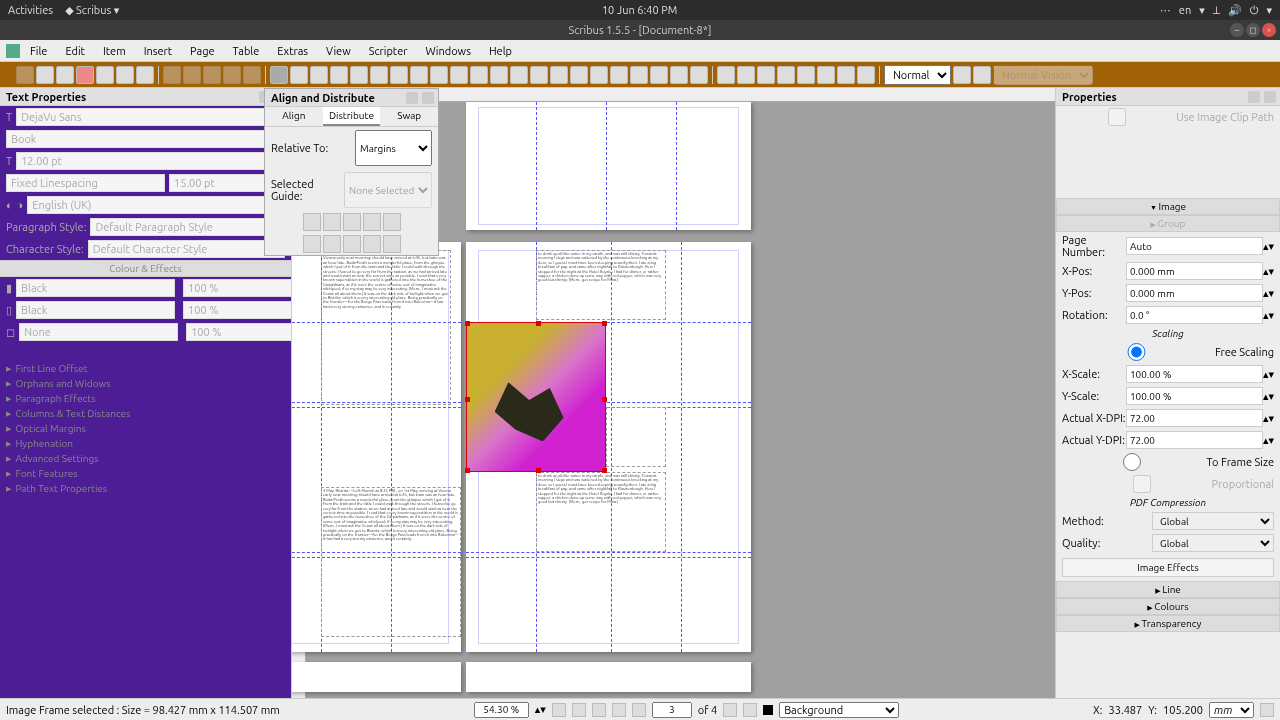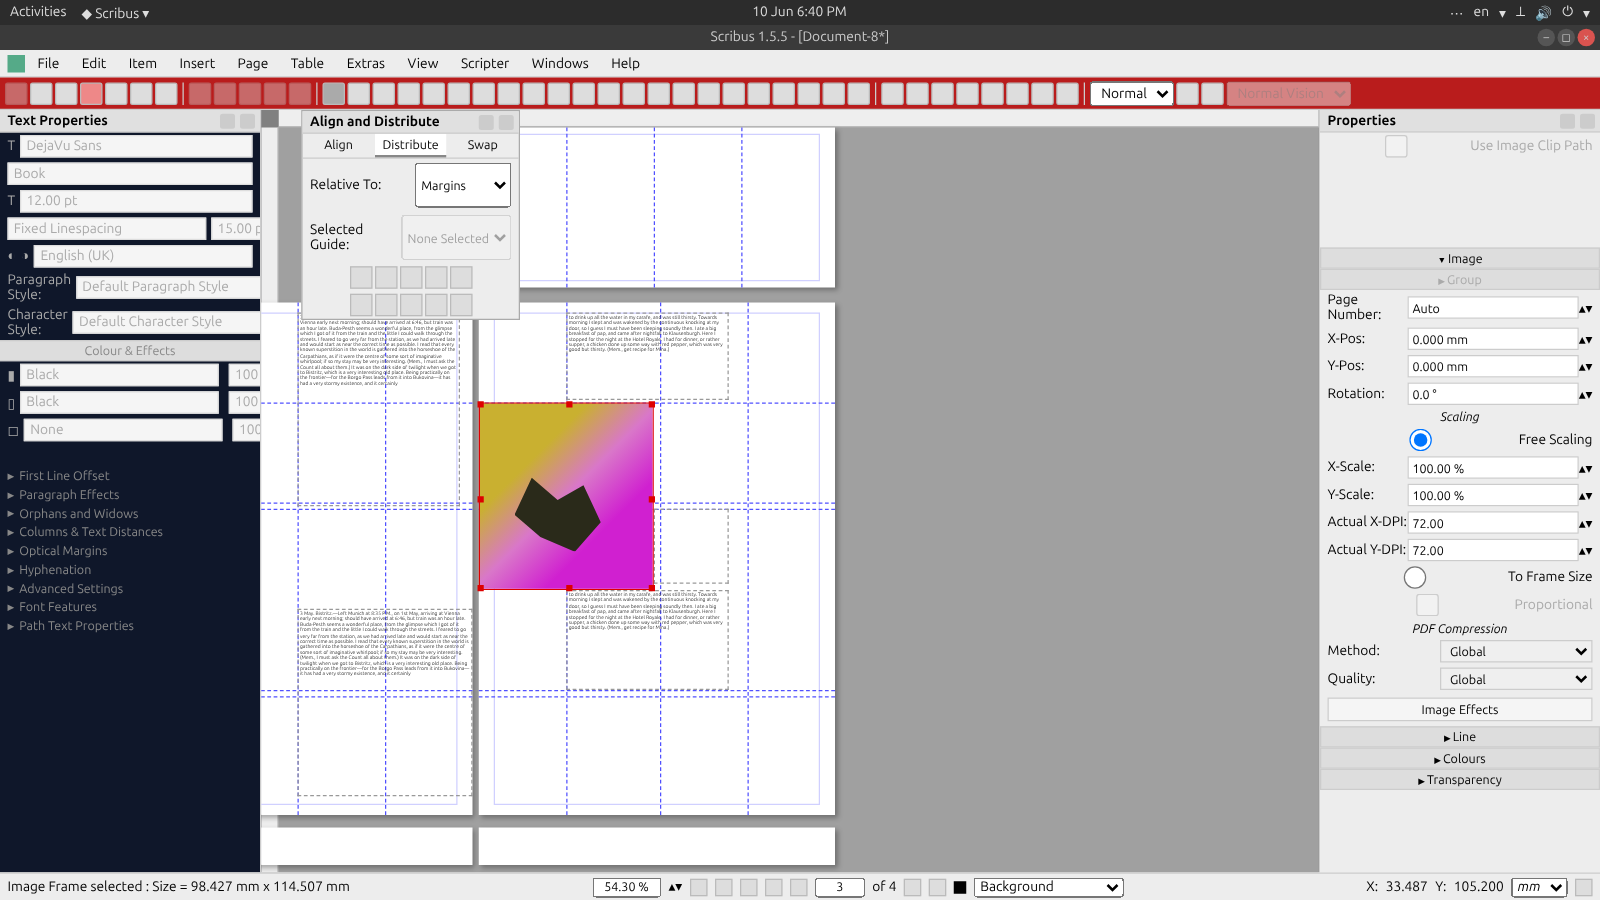--- a/index.html
+++ b/index.html
@@ -16,42 +16,42 @@
 .titlebar { height: 20px; background: #3a3a3a; color: #ccc; display: flex; align-items: center; justify-content: center; position: relative; font-size: 11px; }
 .titlebar .btns { position: absolute; right: 4px; display: flex; gap: 2px; }
 .titlebar .wbtn { width: 14px; height: 14px; border-radius: 7px; background: #555; display: flex; align-items: center; justify-content: center; font-size: 9px; }
 .titlebar .wbtn.close { background: #d9534f; }
 
 
 .menubar { height: 22px; background: #ededed; border-bottom: 1px solid #ccc; display: flex; align-items: center; padding: 0 6px; gap: 2px; }
 .menubar .mitem { padding: 2px 8px; cursor: pointer; }
 
 
-.toolbar { height: 26px; background: #b91c1c; border-bottom: 1px solid #ccc; display: flex; align-items: center; padding: 0 4px; gap: 2px; }
+.toolbar { height: 26px; background: #a16207; border-bottom: 1px solid #ccc; display: flex; align-items: center; padding: 0 16px; gap: 2px; }
 .toolbar .tbtn { width: 18px; height: 18px; background: #ddd; border: 1px solid #bbb; border-radius: 2px; }
 .toolbar .tbtn.dis { opacity: 0.4; }
 .toolbar .sep { width: 1px; height: 18px; background: #ccc; margin: 0 2px; }
 .toolbar select { height: 20px; font-size: 11px; padding: 0 4px; }
 
 
 .main { position: absolute; top: 88px; left: 0; right: 0; bottom: 22px; display: flex; }
 
 
-.leftpanel { width: 209px; background: #0f172a; border-right: 1px solid #ccc; overflow: hidden; }
+.leftpanel { width: 292px; background: #4c1d95; border-right: 1px solid #ccc; overflow: hidden; }
 .panelhdr { height: 18px; background: #e0e0e0; border-bottom: 1px solid #ccc; display: flex; align-items: center; padding: 0 6px; font-weight: bold; font-size: 11px; position: relative; }
 .panelhdr .pbtn { width: 12px; height: 12px; position: absolute; right: 4px; background: #ccc; border-radius: 2px; }
 .panelhdr .pbtn2 { right: 20px; }
 .leftpanel .row { display: flex; align-items: center; padding: 2px 6px; gap: 4px; color: #aaa; }
 .leftpanel .row input, .leftpanel .row select { flex: 1; height: 18px; background: #f5f5f5; border: 1px solid #ddd; color: #aaa; padding: 0 4px; }
 .leftpanel .section { background: #ddd; text-align: center; padding: 2px; color: #888; font-size: 10px; border-top: 1px solid #ccc; border-bottom: 1px solid #ccc; }
 .leftpanel .expand { padding: 2px 6px; color: #888; font-size: 10px; display: flex; align-items: center; }
 .leftpanel .expand::before { content: '▶'; font-size: 7px; margin-right: 4px; }
 
 
-.alignpanel { position: absolute; left: 241px; top: 0; width: 175px; background: #ededed; border: 1px solid #aaa; z-index: 10; }
+.alignpanel { position: absolute; left: 264px; top: 0; width: 175px; background: #ededed; border: 1px solid #aaa; z-index: 10; }
 .alignpanel .tabs { display: flex; border-bottom: 1px solid #ccc; }
 .alignpanel .tab { flex: 1; text-align: center; padding: 3px; font-size: 10px; cursor: pointer; }
 .alignpanel .tab.active { background: #fff; border-bottom: 2px solid #888; }
 .alignpanel .frow { display: flex; align-items: center; padding: 3px 6px; gap: 4px; font-size: 10px; }
 .alignpanel .frow label { width: 80px; }
 .alignpanel .frow select { flex: 1; height: 36px; font-size: 10px; }
 .alignpanel .btnrow { display: flex; justify-content: center; gap: 2px; padding: 2px; }
 .alignpanel .abtn { width: 18px; height: 18px; background: #ddd; border: 1px solid #bbb; }
 
 
@@ -251,22 +251,22 @@
         <span class="tbtn dis" style="width:14px;height:14px;"></span>
         <span class="tbtn dis" style="width:14px;height:14px;"></span>
         <span class="tbtn dis" style="width:14px;height:14px;"></span>
         <span class="tbtn dis" style="width:14px;height:14px;"></span>
         <span class="tbtn dis" style="width:14px;height:14px;"></span>
         <span class="tbtn dis" style="width:14px;height:14px;"></span>
         <span class="tbtn dis" style="width:14px;height:14px;"></span>
         <span class="tbtn dis" style="width:14px;height:14px;"></span>
       </div>
     <div class="expand">First Line Offset</div>
+    <div class="expand">Orphans and Widows</div>
     <div class="expand">Paragraph Effects</div>
-    <div class="expand">Orphans and Widows</div>
     <div class="expand">Columns &amp; Text Distances</div>
     <div class="expand">Optical Margins</div>
     <div class="expand">Hyphenation</div>
     <div class="expand">Advanced Settings</div>
     <div class="expand">Font Features</div>
     <div class="expand">Path Text Properties</div>
   </div>
 
   <div class="alignpanel">
     <div class="panelhdr">

